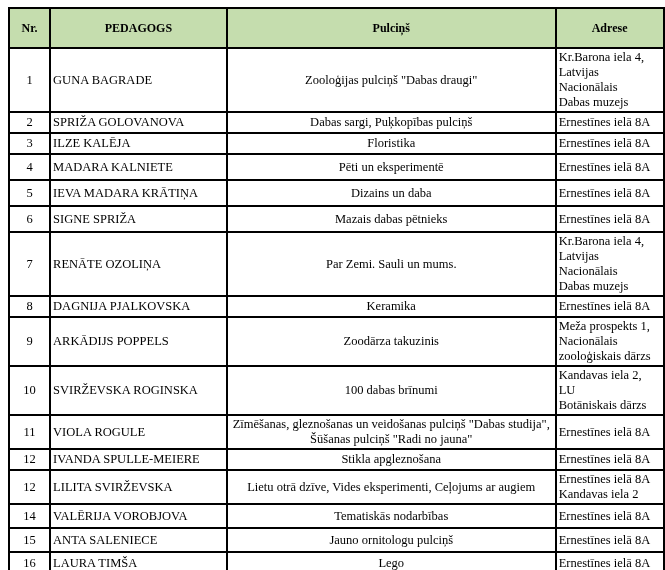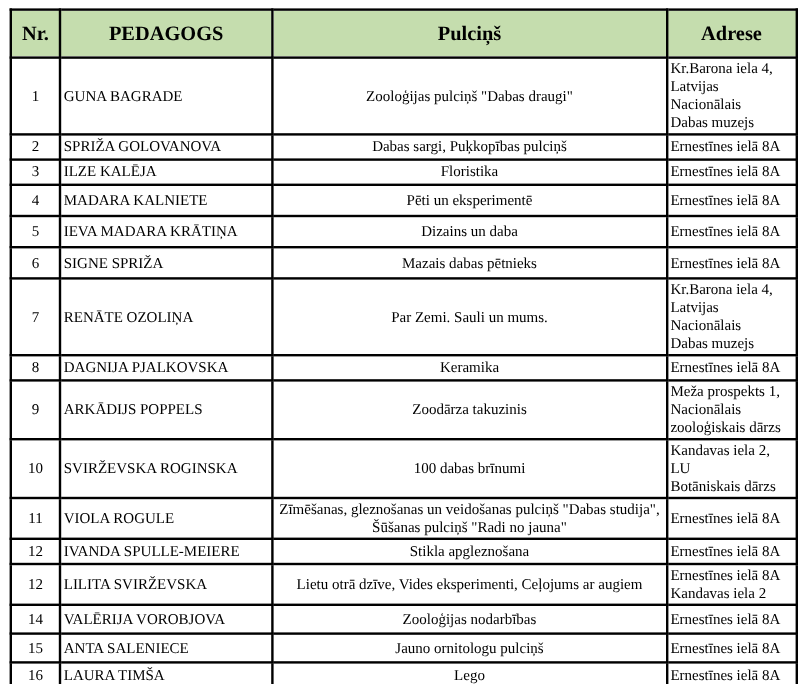--- a/index.html
+++ b/index.html
@@ -26,21 +26,21 @@
     padding: 1px 2px;
     vertical-align: middle;
     font-size: 12.5px;
     line-height: 1.2;
     color: #000;
     overflow: hidden;
   }
   .doc-table thead th {
     background: var(--header-bg);
     font-weight: bold;
-    font-size: 17px;
+    font-size: 12px;
     text-align: center;
     height: 36px;
   }
   .c-nr  { width: 40px;  text-align: center; }
   .c-ped { width: 172px; text-align: left; padding-left: 4px; }
   .c-pul { width: 320px; text-align: center; white-space: pre-line; }
   .c-adr { width: 105px; text-align: left; white-space: pre-line; }
   .c-ext { width: 15px; }
 </style>
 </head>
@@ -161,21 +161,21 @@
         <td class="c-nr">12</td>
         <td class="c-ped">LILITA SVIRŽEVSKA</td>
         <td class="c-pul">Lietu otrā dzīve, Vides eksperimenti, Ceļojums ar augiem</td>
         <td class="c-adr">Ernestīnes ielā 8A
 Kandavas iela 2</td>
         <td class="c-ext"></td>
       </tr>
       <tr style="height:24px">
         <td class="c-nr">14</td>
         <td class="c-ped">VALĒRIJA VOROBJOVA</td>
-        <td class="c-pul">Zooloģijas nodarbības</td>
+        <td class="c-pul">Tematiskās nodarbības</td>
         <td class="c-adr">Ernestīnes ielā 8A</td>
         <td class="c-ext"></td>
       </tr>
       <tr style="height:24px">
         <td class="c-nr">15</td>
         <td class="c-ped">ANTA SALENIECE</td>
         <td class="c-pul">Jauno ornitologu pulciņš</td>
         <td class="c-adr">Ernestīnes ielā 8A</td>
         <td class="c-ext"></td>
       </tr>

